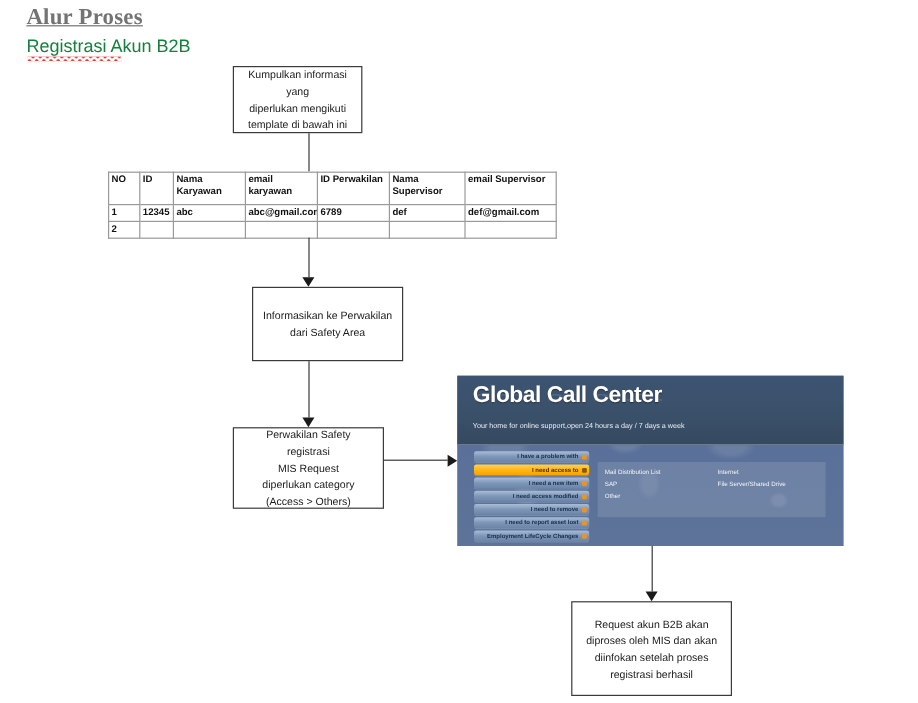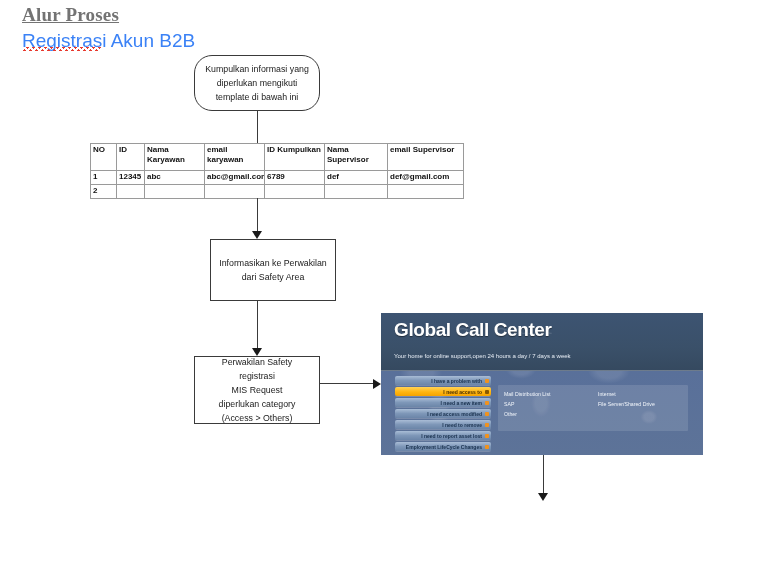--- a/index.html
+++ b/index.html
@@ -18,22 +18,22 @@
     position:absolute;left:22px;top:4px;
     font-family:"Liberation Serif", serif;
     font-size:19px;font-weight:bold;
     text-decoration:underline;
     letter-spacing:.2px;
     color:#737373;
     white-space:nowrap;
   }
   #doc-subtitle{
     position:absolute;left:22px;top:30px;
-    font-size:19px;font-weight:normal;
-    color:#3b82f6;
+    font-size:15px;font-weight:normal;
+    color:#15803d;
     white-space:nowrap;
   }
   .squiggle{
     position:absolute;left:23px;top:47px;width:78px;height:4px;
     background-image:
       radial-gradient(circle at 1.5px 3.4px, #e8392e 1.2px, transparent 1.3px),
       radial-gradient(circle at 4.5px .6px, #e8392e 1.2px, transparent 1.3px);
     background-size:6px 4px;
   }
 
@@ -46,21 +46,21 @@
     display:flex;align-items:center;justify-content:center;
     text-align:center;
     font-size:8.8px;
     line-height:14px;
     color:#1a1a1a;
     padding:4px 6px;
   }
   .flowbox span{display:block;}
   .flowbox b{font-weight:normal;}
 
-  #box-collect{left:194px;top:55px;width:126px;height:56px;border-radius:18px;}
+  #box-collect{left:194px;top:55px;width:108px;height:56px;}
   #box-inform{left:210px;top:239px;width:126px;height:62px;}
   #box-request{left:194px;top:356px;width:126px;height:68px;}
   #box-result{left:476px;top:501px;width:134px;height:79px;}
 
   
   .vline{position:absolute;width:1px;background:#3a3a3a;}
   .hline{position:absolute;height:1px;background:#3a3a3a;}
   .arrowdown{
     position:absolute;width:0;height:0;
     border-left:5px solid transparent;
@@ -202,21 +202,21 @@
 
   <div class="vline" style="left:257px;top:111px;height:32px;"></div>
 
   <table id="tpl-table" class="outer">
     <thead>
       <tr>
         <th class="c0">NO</th>
         <th class="c1">ID</th>
         <th class="c2">Nama Karyawan</th>
         <th class="c3">email karyawan</th>
-        <th class="c4">ID Kumpulkan</th>
+        <th class="c4">ID Perwakilan</th>
         <th class="c5">Nama Supervisor</th>
         <th class="c6">email Supervisor</th>
       </tr>
     </thead>
     <tbody>
       <tr>
         <td>1</td>
         <td>12345</td>
         <td>abc</td>
         <td>abc@gmail.com</td>
@@ -311,14 +311,22 @@
       <div class="gcc-sub-col right">
         <div class="gcc-sub-item">Internet</div>
         <div class="gcc-sub-item">File Server/Shared Drive</div>
       </div>
     </div>
   </div>
 
   <div class="vline" style="left:543px;top:455px;height:38px;"></div>
   <div class="arrowdown" style="left:538px;top:493px;"></div>
 
+  <div class="flowbox" id="box-result">
+    <div>
+      <span>Request akun B2B akan</span>
+      <span>diproses oleh MIS dan akan</span>
+      <span>diinfokan setelah proses</span>
+      <span>registrasi berhasil</span>
+    </div>
+  </div>
 
 </div>
 
 </body></html>

